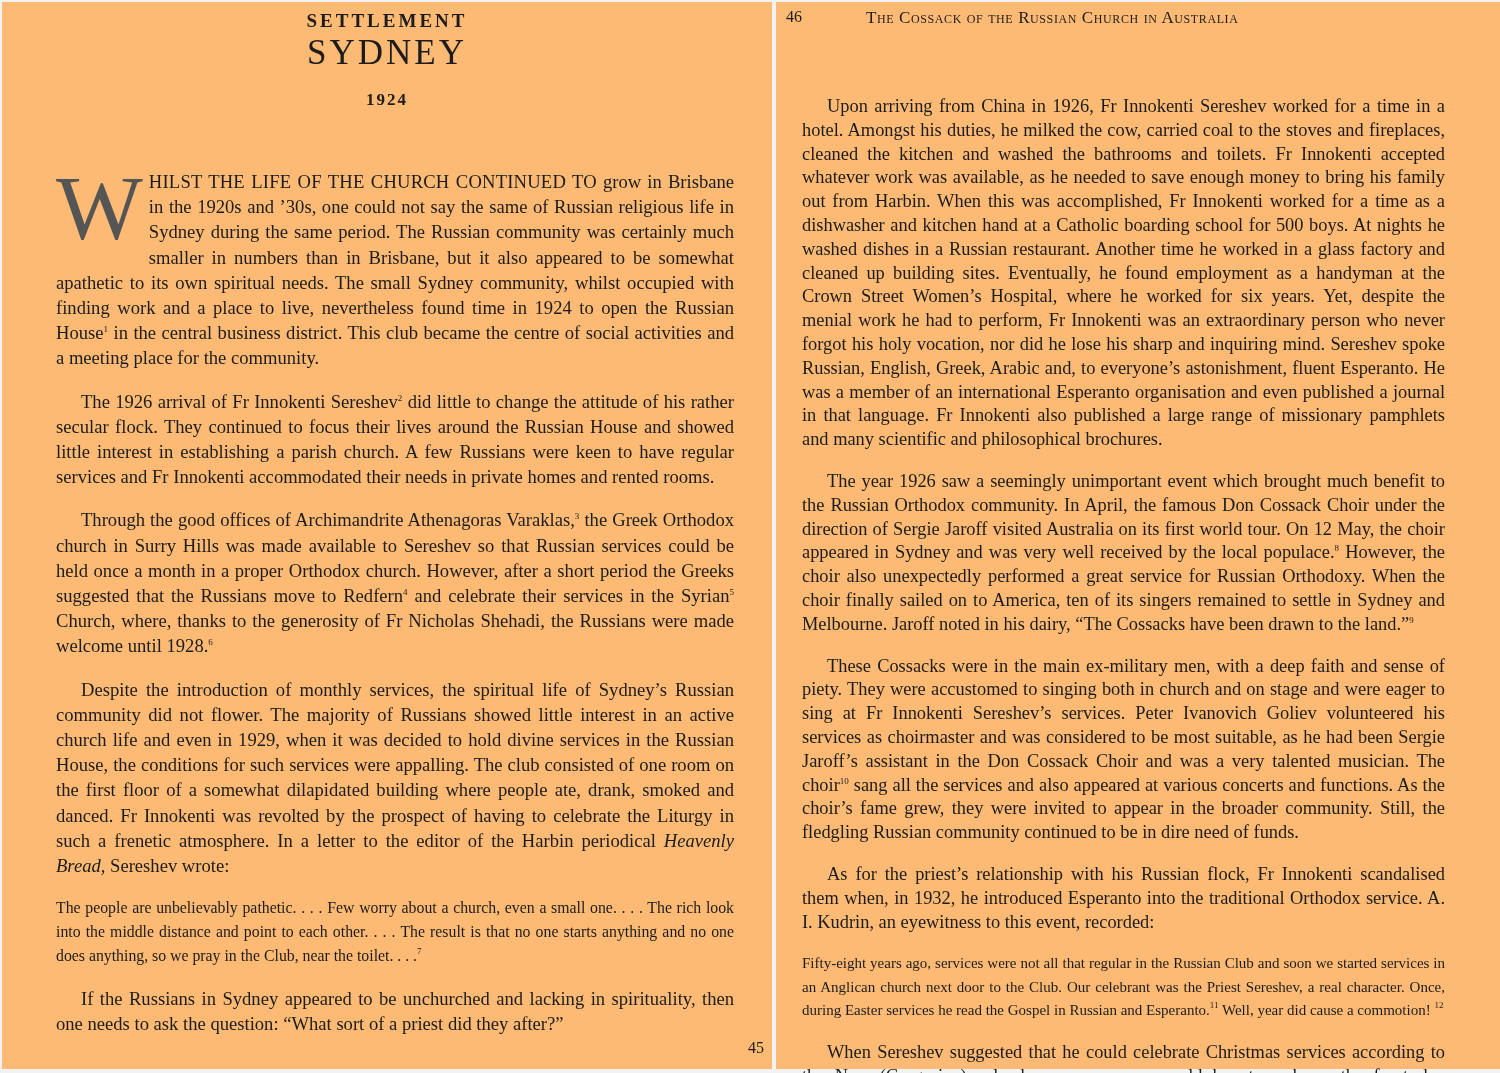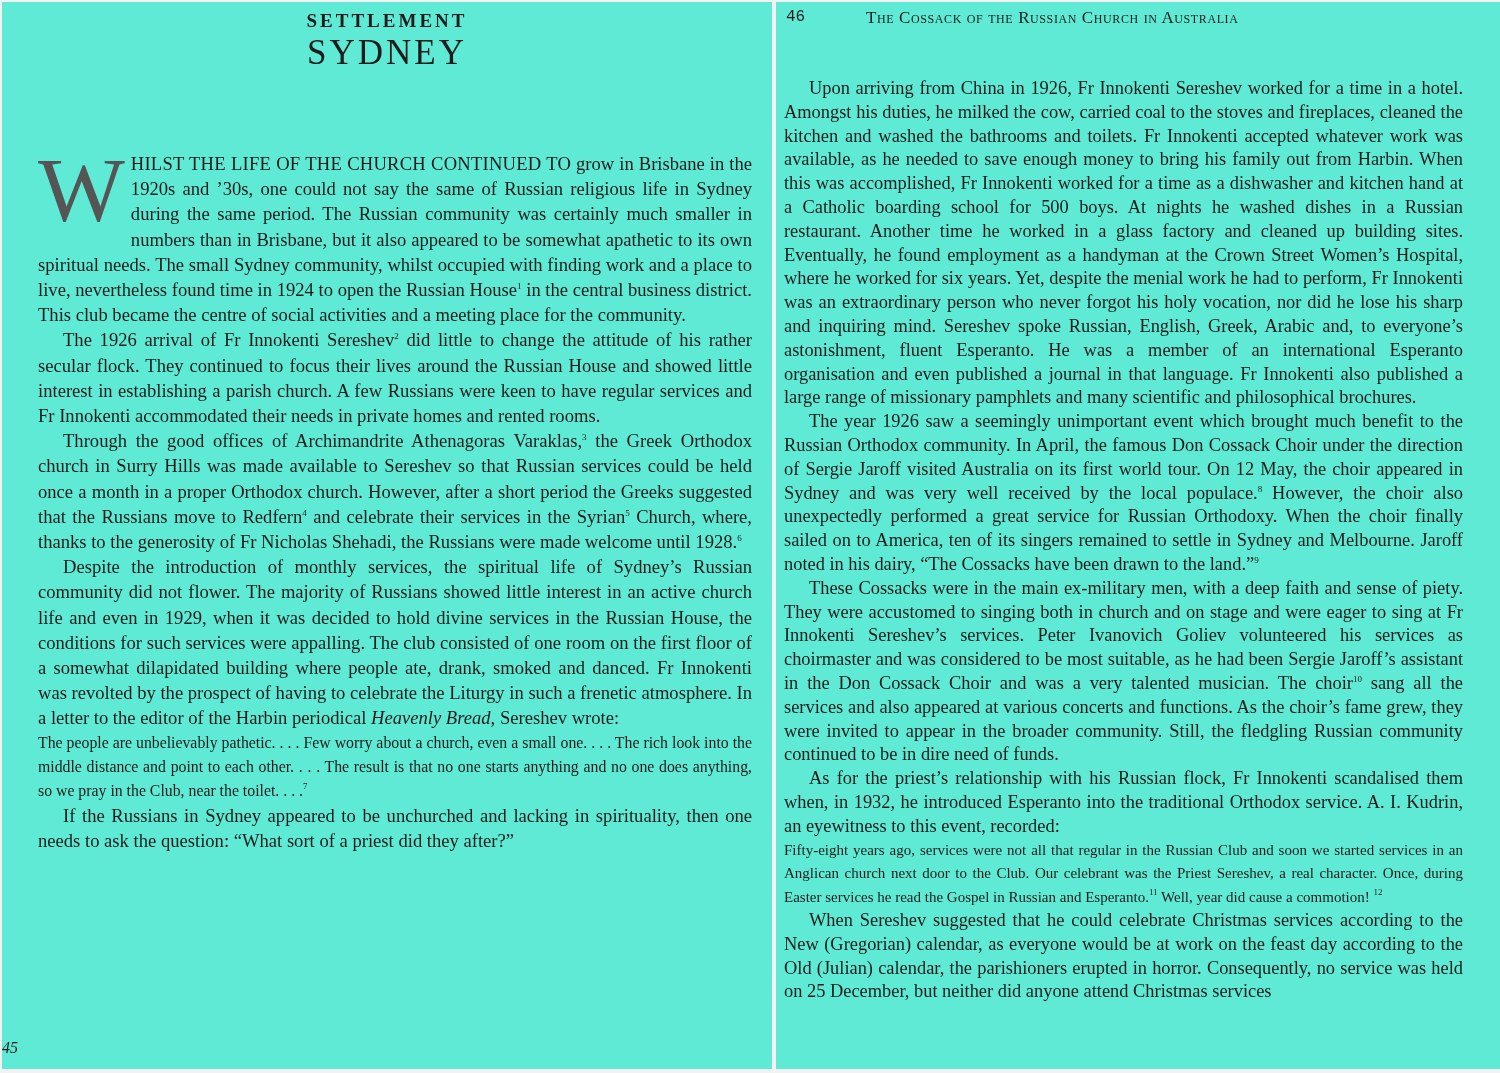--- a/index.html
+++ b/index.html
@@ -5,21 +5,21 @@
   html, body { margin: 0; padding: 0; }
   body {
     width: 1500px; height: 1073px; overflow: hidden;
     background: #f2f2f2;
     font-family: "Liberation Serif", "DejaVu Serif", serif;
     color: #1c1c1c;
     position: relative;
   }
   .page {
     position: absolute; top: 2px; bottom: 4px;
-    background: #5eead4;
+    background: #fdba74;
   }
   #page-left { left: 2px; width: 770px; }
   #page-right { left: 776px; width: 724px; }
 
   
   .chap-kicker {
     position: absolute; left: 0; right: 0; top: 8px;
     text-align: center; font-size: 19px; letter-spacing: 3px; font-weight: bold;
   }
   .chap-title {
@@ -27,55 +27,56 @@
     text-align: center; font-size: 35px; letter-spacing: 3px;
   }
   .chap-year {
     position: absolute; left: 0; right: 0; top: 88px;
     text-align: center; font-size: 17px; letter-spacing: 2px; font-weight: bold;
   }
   .body-left {
     position: absolute; left: 36px; width: 714px; top: 149px;
     font-size: 18.6px; line-height: 25.2px; text-align: justify;
   }
-  .body-left p, .body-right p { margin: 0; text-indent: 25px; }
+  .body-left p, .body-right p { margin: 18px; text-indent: 25px; }
   .body-left p.first { text-indent: 0; }
   .dropcap {
     float: left; font-size: 92px; line-height: 74px; color: #555;
     margin: 2px 6px 0 0; font-family: "Liberation Serif", serif;
   }
   .caps { letter-spacing: 0.2px; }
   sup { font-size: 9px; line-height: 0; vertical-align: 7px; }
   .quote-left {
     margin: 14px 0 12px 50px; font-size: 15.8px; line-height: 24px; text-indent: 0 !important;
   }
   .pnum-left {
-    position: absolute; left: 0; right: 16px; bottom: 12px; text-align: left; font-size: 16px; font-style: italic;
+    position: absolute; left: 0; right: 8px; bottom: 12px; text-align: right; font-size: 16px;
   }
 
   
   .run-head {
     position: absolute; top: 6px; left: 10px; right: 0; font-size: 16px;
   }
-  .run-head .num { position: absolute; left: 0; font-family: Liberation Mono, monospace; }
+  .run-head .num { position: absolute; left: 0; }
   .run-head .title { position: absolute; left: 80px; font-variant: small-caps; letter-spacing: 0.6px; font-size: 17px; }
   .body-right {
     position: absolute; left: 8px; width: 679px; top: 75px;
     font-size: 18.4px; line-height: 23.8px; text-align: justify;
   }
   .quote-right {
     margin: 12px 0 12px 48px; font-size: 15px; line-height: 23.5px; text-indent: 0 !important;
   }
 </style>
 </head>
 <body>
 
 <div class="page" id="page-left">
   <div class="chap-kicker">SETTLEMENT</div>
   <div class="chap-title">SYDNEY</div>
+  <div class="chap-year">1924</div>
 
   <div class="body-left">
     <p class="first"><span class="dropcap">W</span><span class="caps">HILST THE LIFE OF THE CHURCH CONTINUED TO</span><span> grow in Brisbane in the 1920s and ’30s, one could not say the same of Russian religious life in Sydney during the same period. The Russian community was certainly much smaller in numbers than in Brisbane, but it also appeared to be somewhat apathetic to its own spiritual needs. The small Sydney community, whilst occupied with finding work and a place to live, nevertheless found time in 1924 to open the Russian House</span><sup>1</sup><span> in the central business district. This club became the centre of social activities and a meeting place for the community.</span></p>
     <p><span>The 1926 arrival of Fr Innokenti Sereshev</span><sup>2</sup><span> did little to change the attitude of his rather secular flock. They continued to focus their lives around the Russian House and showed little interest in establishing a parish church. A few Russians were keen to have regular services and Fr Innokenti accommodated their needs in private homes and rented rooms.</span></p>
     <p><span>Through the good offices of Archimandrite Athenagoras Varaklas,</span><sup>3</sup><span> the Greek Orthodox church in Surry Hills was made available to Sereshev so that Russian services could be held once a month in a proper Orthodox church. However, after a short period the Greeks suggested that the Russians move to Redfern</span><sup>4</sup><span> and celebrate their services in the Syrian</span><sup>5</sup><span> Church, where, thanks to the generosity of Fr Nicholas Shehadi, the Russians were made welcome until 1928.</span><sup>6</sup></p>
     <p><span>Despite the introduction of monthly services, the spiritual life of Sydney’s Russian community did not flower. The majority of Russians showed little interest in an active church life and even in 1929, when it was decided to hold divine services in the Russian House, the conditions for such services were appalling. The club consisted of one room on the first floor of a somewhat dilapidated building where people ate, drank, smoked and danced. Fr Innokenti was revolted by the prospect of having to celebrate the Liturgy in such a frenetic atmosphere. In a letter to the editor of the Harbin periodical </span><i>Heavenly Bread,</i><span> Sereshev wrote:</span></p>
     <p class="quote-left"><span>The people are unbelievably pathetic. . . .  Few worry about a church, even a small one. . . . The rich look into the middle distance and point to each other. . . . The result is that no one starts anything and no one does anything, so we pray in the Club, near the toilet. . . .</span><sup>7</sup></p>
     <p>If the Russians in Sydney appeared to be unchurched and lacking in spirituality, then one needs to ask the question: “What sort of a priest did they after?”</p>
   </div>
 

